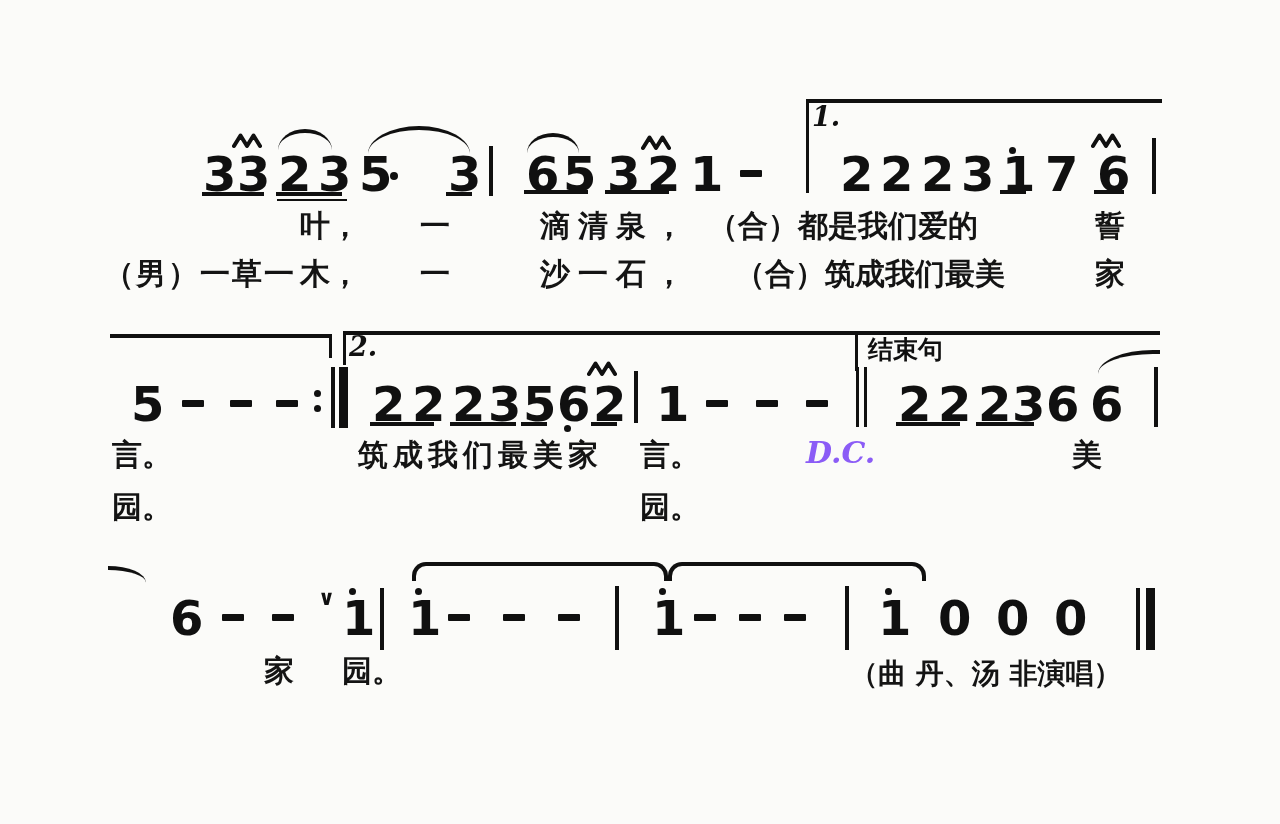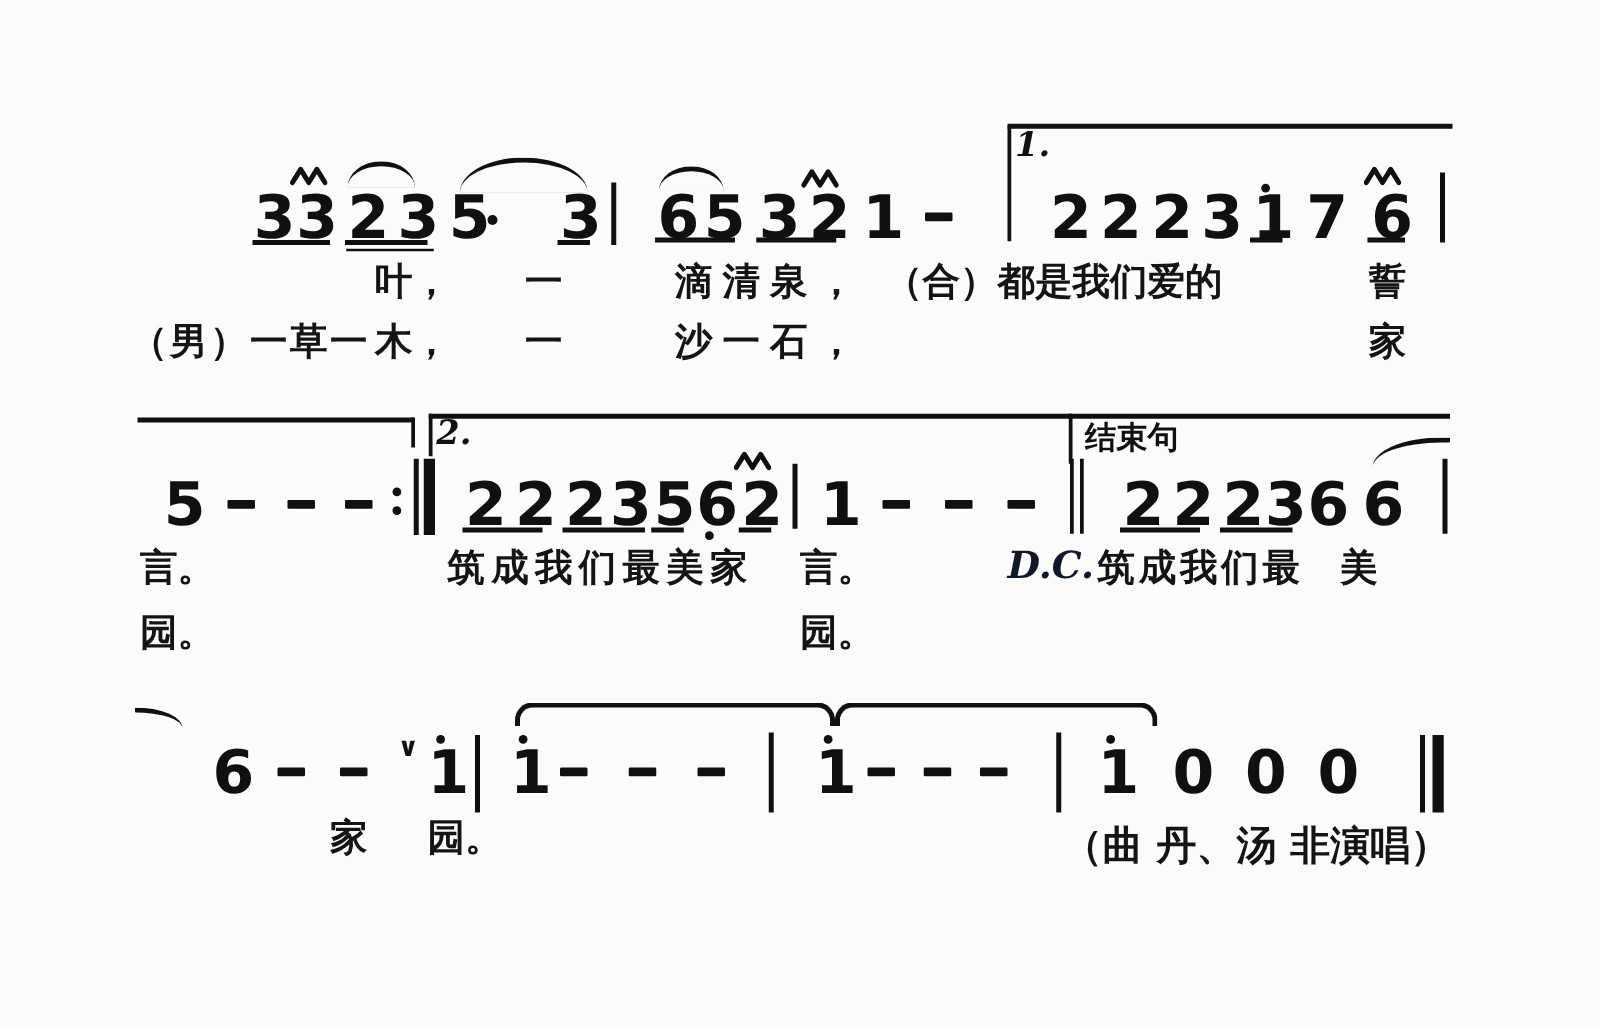--- a/index.html
+++ b/index.html
@@ -35,28 +35,28 @@
   }
   .volta-num{
     position:absolute; color:#101010;
     font:italic 700 27px "DejaVu Serif","Liberation Serif",serif; line-height:1;
   }
   .section{
     position:absolute; color:#101010;
     font:700 25px "DejaVu Serif","Liberation Serif",serif; line-height:1;
   }
   .dc{
-    position:absolute; color:#0f172a;
+    position:absolute; color:#8b5cf6;
     font:italic 700 30px "DejaVu Serif","Liberation Serif",serif; line-height:1;
   }
   .breath{
     position:absolute; color:#101010;
     font:700 21px "DejaVu Sans","Liberation Sans",sans-serif; line-height:1;
   }
-  .credit{font-size:32px; letter-spacing:2px;}
+  .credit{font-size:28px; letter-spacing:2px;}
 </style>
 </head>
 <body>
 
 <div class="page">
   <div class="canvas" id="score">
       <div class="note" style="left: 203px; top: 150px;">3</div>
       <div class="note" style="left: 237px; top: 150px;">3</div>
       <div class="note" style="left: 278px; top: 150px;">2</div>
       <div class="note" style="left: 318px; top: 150px;">3</div>
@@ -182,25 +182,25 @@
       <div class="breath" style="left: 318px; top: 588px;">∨</div>
       <div class="lyric" style="left: 300px; top: 211px; letter-spacing: 0px;">叶，</div>
       <div class="lyric" style="left: 420px; top: 211px; letter-spacing: 0px;">一</div>
       <div class="lyric" style="left: 540px; top: 211px; letter-spacing: 8px;">滴清泉，</div>
       <div class="lyric" style="left: 708px; top: 211px; letter-spacing: 0px;">（合）都是我们爱的</div>
       <div class="lyric" style="left: 1095px; top: 211px; letter-spacing: 0px;">誓</div>
       <div class="lyric" style="left: 104px; top: 259px; letter-spacing: 2px;">（男）一草一</div>
       <div class="lyric" style="left: 300px; top: 259px; letter-spacing: 0px;">木，</div>
       <div class="lyric" style="left: 420px; top: 259px; letter-spacing: 0px;">一</div>
       <div class="lyric" style="left: 540px; top: 259px; letter-spacing: 8px;">沙一石，</div>
+      <div class="lyric" style="left: 735px; top: 259px; letter-spacing: 0px;">（合）筑成我们最美</div>
       <div class="lyric" style="left: 1095px; top: 259px; letter-spacing: 0px;">家</div>
       <div class="lyric" style="left: 112px; top: 440px; letter-spacing: 0px;">言。</div>
       <div class="lyric" style="left: 358px; top: 440px; letter-spacing: 5px;">筑成我们最美家</div>
       <div class="lyric" style="left: 640px; top: 440px; letter-spacing: 0px;">言。</div>
-      <div class="lyric" style="left: 878px; top: 440px; letter-spacing: 3px;">筑成我们最</div>
       <div class="lyric" style="left: 1072px; top: 440px; letter-spacing: 0px;">美</div>
       <div class="lyric" style="left: 112px; top: 492px; letter-spacing: 0px;">园。</div>
       <div class="lyric" style="left: 640px; top: 492px; letter-spacing: 0px;">园。</div>
       <div class="lyric" style="left: 264px; top: 656px; letter-spacing: 0px;">家</div>
       <div class="lyric" style="left: 342px; top: 656px; letter-spacing: 0px;">园。</div>
       <div class="lyric credit" style="left: 850px; top: 660px; letter-spacing: 0px;">（曲 丹、汤 非演唱）</div>
     </div>
 </div>
 
 </body></html>

